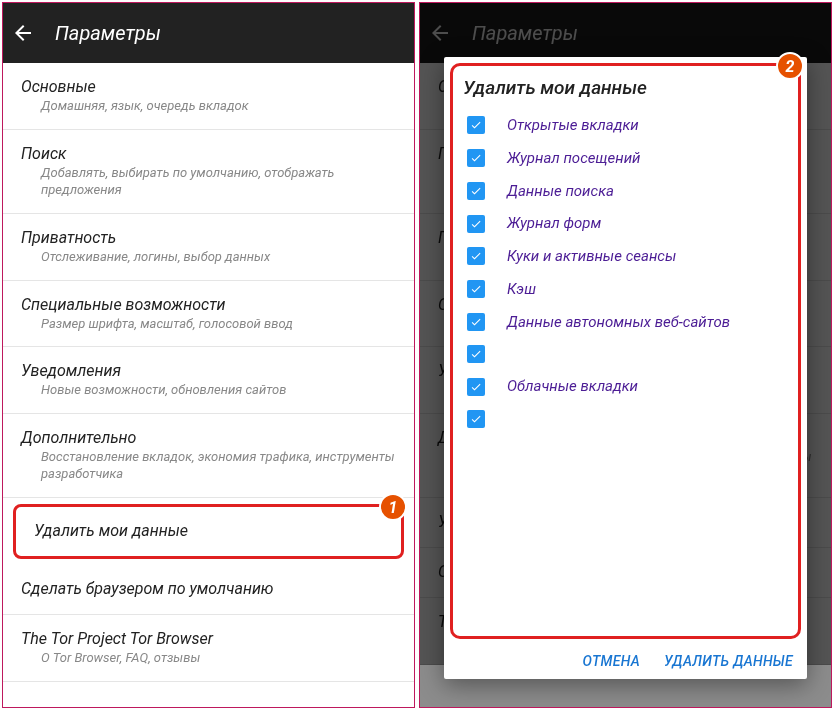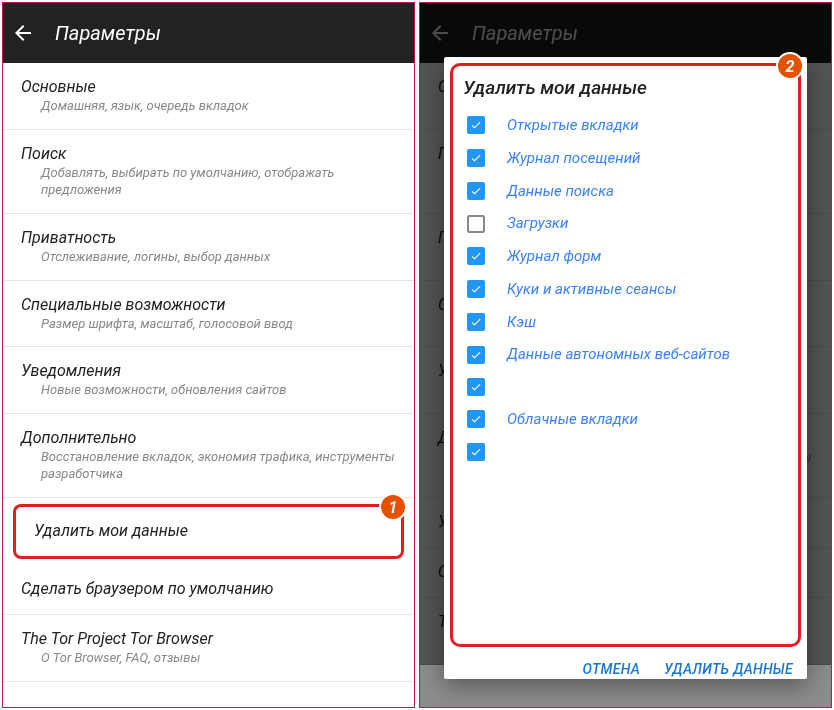--- a/index.html
+++ b/index.html
@@ -144,27 +144,27 @@
     }
     .cb.checked {
       background: #2196f3;
     }
     .cb.unchecked {
       border: 2px solid #888;
     }
     .cb svg { fill: #fff; }
     .cb-label {
       font-size: 15px;
-      color: #3b82f6;
+      color: #4c1d95;
       line-height: 1.25;
     }
     .dialog-actions {
       display: flex;
       justify-content: flex-end;
-      padding: 8px 14px 2px;
+      padding: 8px 14px 10px;
       gap: 24px;
     }
     .dlg-btn {
       font-size: 14px;
       font-weight: 500;
       color: #1976d2;
       letter-spacing: 0.3px;
     }
     .dim-list {
       filter: brightness(0.6) grayscale(0.1);
@@ -306,24 +306,20 @@
           </div>
           <div class="cb-row">
             <div class="cb checked">
               <svg width="12" height="12" viewBox="0 0 24 24">
                 <path d="M9 16.2 4.8 12l-1.4 1.4L9 19 21 7l-1.4-1.4z"></path>
               </svg>
             </div>
             <span class="cb-label">Данные поиска</span>
           </div>
           <div class="cb-row">
-            <div class="cb unchecked"></div>
-            <span class="cb-label">Загрузки</span>
-          </div>
-          <div class="cb-row">
             <div class="cb checked">
               <svg width="12" height="12" viewBox="0 0 24 24">
                 <path d="M9 16.2 4.8 12l-1.4 1.4L9 19 21 7l-1.4-1.4z"></path>
               </svg>
             </div>
             <span class="cb-label">Журнал форм</span>
           </div>
           <div class="cb-row">
             <div class="cb checked">
               <svg width="12" height="12" viewBox="0 0 24 24">

